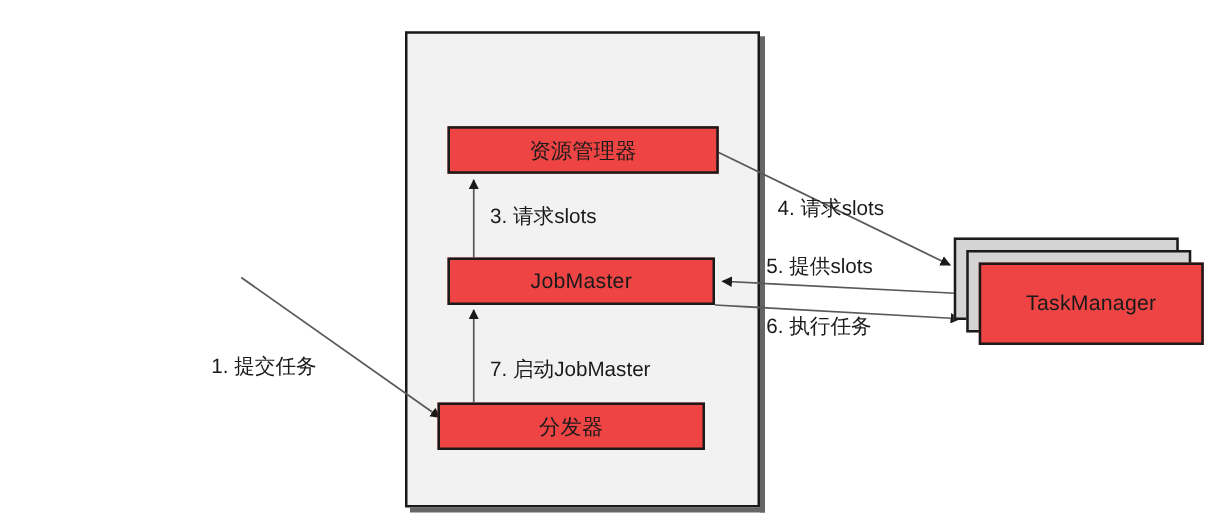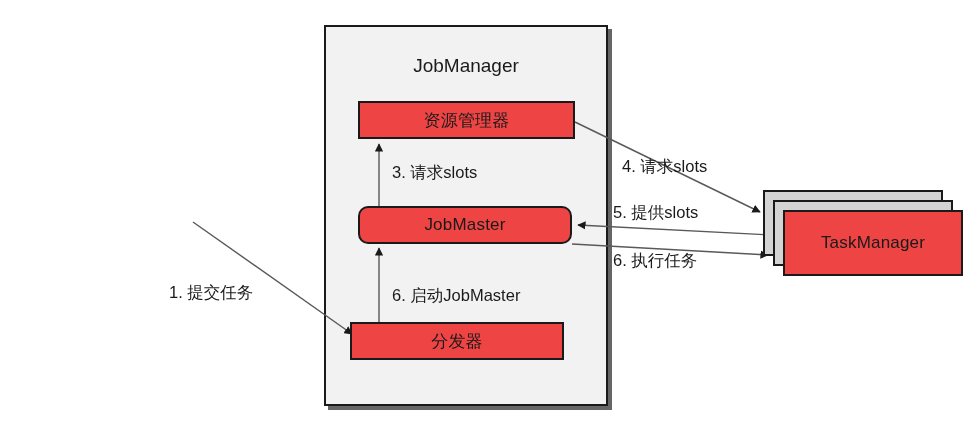--- a/index.html
+++ b/index.html
@@ -70,21 +70,20 @@
 </style>
 </head>
 <body>
 
 <div id="canvas">
 
   <div class="container-box" style="left:324px; top:25px; width:284px; height:381px;"></div>
   <div class="shadow-v" style="left:608px; top:29px; width:4px; height:381px;"></div>
   <div class="shadow-v" style="left:328px; top:406px; width:284px; height:4px;"></div>
 
-  <div class="container-title" style="left:324px; top:55px; width:284px;">JobManager</div>
 
   <svg class="layer">
     <defs>
       <marker id="arrowFilled" viewBox="0 0 10 10" refX="9" refY="5" markerWidth="6" markerHeight="6" orient="auto-start-reverse">
         <path d="M 0 0 L 10 5 L 0 10 z" fill="#1a1a1a"></path>
       </marker>
     </defs>
 
     <line x1="193" y1="222" x2="352" y2="334" stroke="#595959" stroke-width="1.4" marker-end="url(#arrowFilled)"></line>
 
@@ -96,38 +95,38 @@
 
     <line x1="772" y1="235" x2="578" y2="225" stroke="#595959" stroke-width="1.4" marker-end="url(#arrowFilled)"></line>
 
     <line x1="572" y1="244" x2="768" y2="255" stroke="#595959" stroke-width="1.4" marker-end="url(#arrowFilled)"></line>
   </svg>
 
   <div class="node-box" style="left:358px; top:101px; width:217px; height:38px;">
     <span>资源管理器</span>
   </div>
 
-  <div class="node-box" style="left:358px; top:206px; width:214px; height:38px;border-radius:10px;">
+  <div class="node-box" style="left:358px; top:206px; width:214px; height:38px;">
     <span>JobMaster</span>
   </div>
 
   <div class="node-box" style="left:350px; top:322px; width:214px; height:38px;font-family:Liberation Serif, serif;">
     <span>分发器</span>
   </div>
 
 
   <div class="stack-box" style="left:763px; top:190px; width:180px; height:66px;"></div>
   <div class="stack-box" style="left:773px; top:200px; width:180px; height:66px;"></div>
   <div class="node-box" style="left:783px; top:210px; width:180px; height:66px;">
     <span>TaskManager</span>
   </div>
 
   <div class="edge-label" style="left:169px; top:282px;">1. 提交任务</div>
 
-  <div class="edge-label" style="left:392px; top:285px;">6. 启动JobMaster</div>
+  <div class="edge-label" style="left:392px; top:285px;">7. 启动JobMaster</div>
 
   <div class="edge-label" style="left:392px; top:162px;">3. 请求slots</div>
 
   <div class="edge-label" style="left:622px; top:128px;margin-top:28px;">4. 请求slots</div>
 
   <div class="edge-label" style="left:613px; top:202px;">5. 提供slots</div>
 
   <div class="edge-label" style="left:613px; top:250px;">6. 执行任务</div>
 
 </div>

